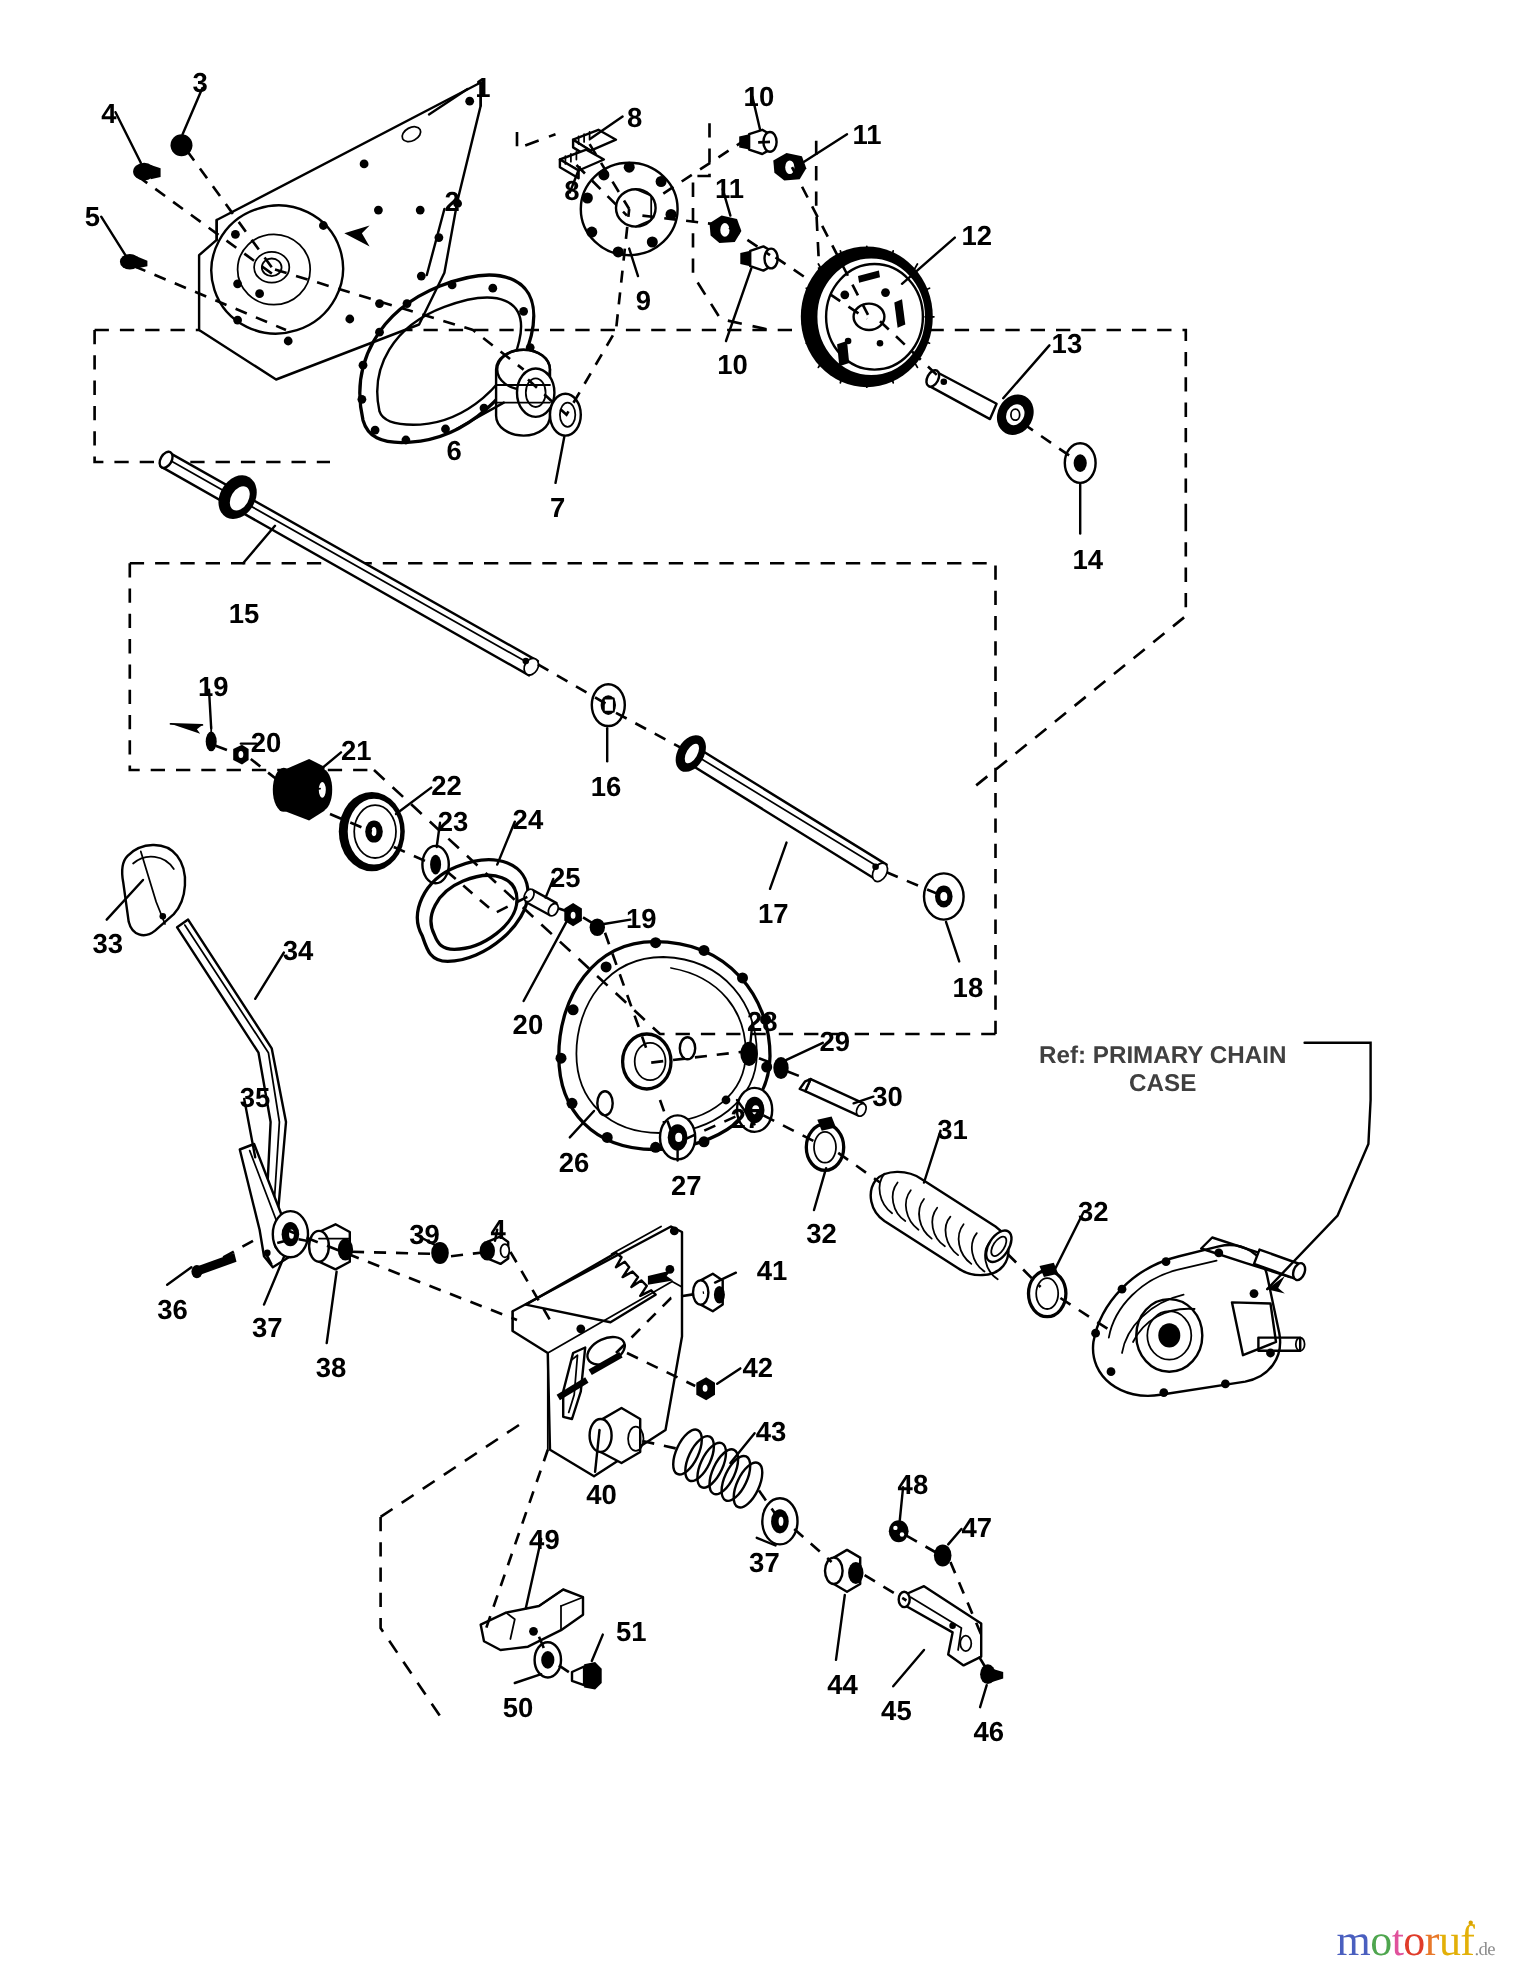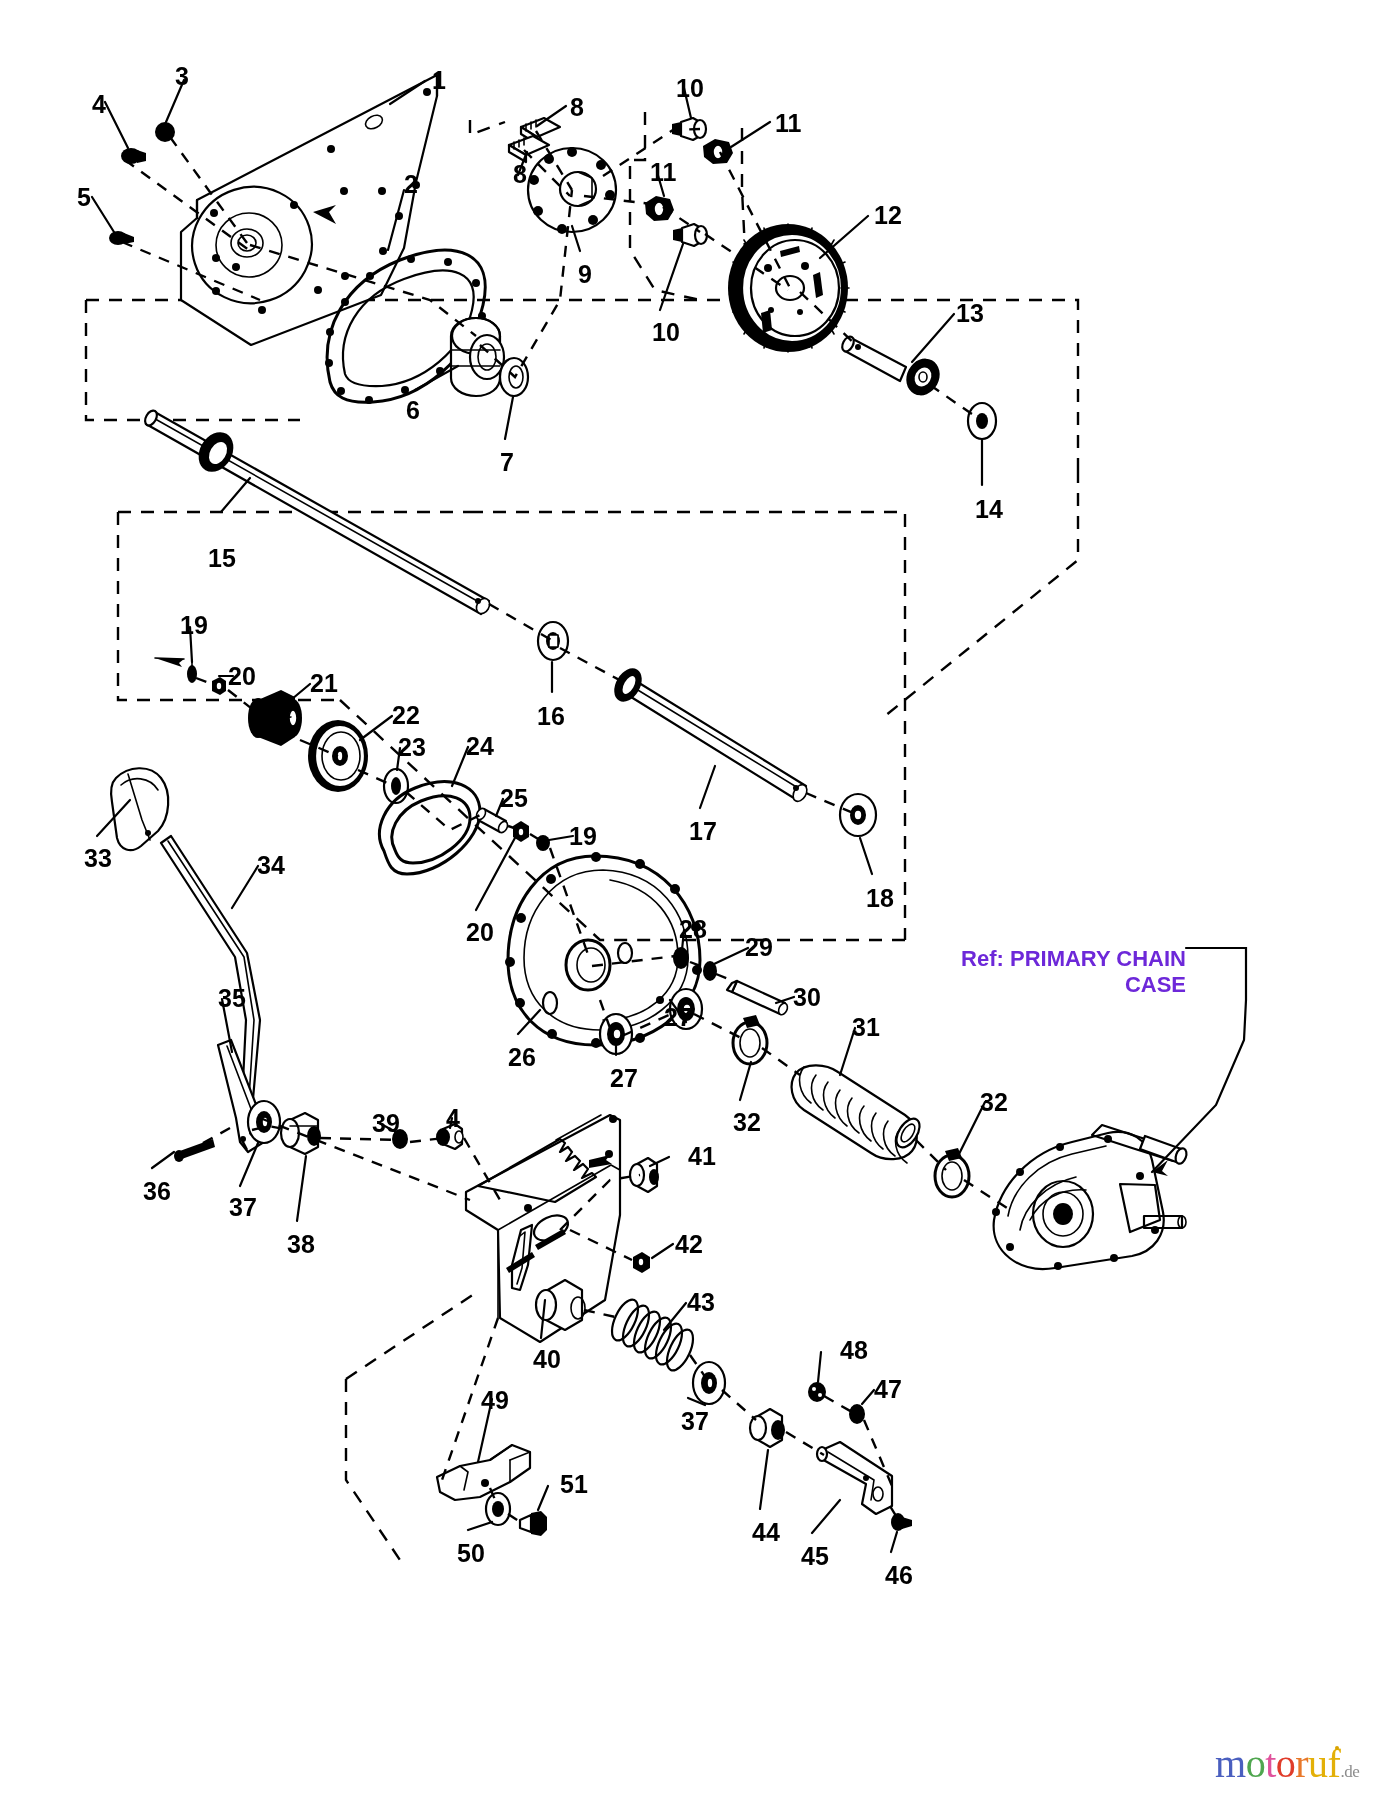--- a/index.html
+++ b/index.html
@@ -4,22 +4,22 @@
 <style>
   html,body{margin:0;padding:0;background:#fff;}
   body{width:1389px;height:1800px;position:relative;overflow:hidden;
        font-family:"Liberation Sans",sans-serif;color:#000;}
   #stage{position:absolute;left:0;top:0;width:1389px;height:1800px;}
   svg#art{position:absolute;left:0;top:0;width:1389px;height:1800px;}
   .callout{position:absolute;font-family:"Liberation Sans",sans-serif;
            font-weight:bold;font-size:25px;line-height:25px;color:#000;
            white-space:nowrap;}
   .reftext{position:absolute;font-family:"Liberation Sans",sans-serif;
-           font-weight:bold;font-size:22px;line-height:26px;color:#6d28d9;
-           text-align:right;white-space:pre-line;}
+           font-weight:bold;font-size:22px;line-height:26px;color:#404040;
+           text-align:center;white-space:pre-line;}
   .wm{position:absolute;left:1215px;top:1744px;font-family:"Liberation Serif",serif;
       font-size:40px;line-height:40px;letter-spacing:-0.5px;}
   .wm span{font-weight:400;}
   .wm .sfx{font-size:17px;color:#8c8c8c;vertical-align:baseline;}
   .wm .dot{position:absolute;right:20px;top:2px;width:4px;height:4px;
            border-radius:50%;background:#d9a300;}
 </style>
 </head>
 <body>
 
@@ -725,21 +725,21 @@
 <div class="callout" style="left:446px;top:1106px;">4</div>
 <div class="callout" style="left:688px;top:1144px;">41</div>
 <div class="callout" style="left:675px;top:1232px;">42</div>
 <div class="callout" style="left:533px;top:1347px;">40</div>
 <div class="callout" style="left:687px;top:1290px;">43</div>
 <div class="callout" style="left:681px;top:1409px;">37</div>
 <div class="callout" style="left:752px;top:1520px;">44</div>
 <div class="callout" style="left:801px;top:1544px;">45</div>
 <div class="callout" style="left:885px;top:1563px;">46</div>
 <div class="callout" style="left:874px;top:1377px;">47</div>
-<div class="callout" style="left:840px;top:1338px;">48</div>
+<div class="callout" style="left:816px;top:1338px;">48</div>
 <div class="callout" style="left:481px;top:1388px;">49</div>
 <div class="callout" style="left:457px;top:1541px;">50</div>
 <div class="callout" style="left:546px;top:1472px;margin-left:14px;">51</div>
 
 <div class="wm">
   <span style="color: rgb(74, 95, 191);">m</span><span style="color: rgb(79, 166, 79);">o</span><span style="color: rgb(224, 82, 156);">t</span><span style="color: rgb(224, 60, 42);">o</span><span style="color: rgb(232, 120, 42);">r</span><span style="color: rgb(227, 176, 8);">u</span><span style="color: rgb(227, 176, 8);">f</span><span class="sfx" style="color: rgb(140, 140, 140);">.de</span>
   <span class="dot"></span>
 </div>
 
 </div>

